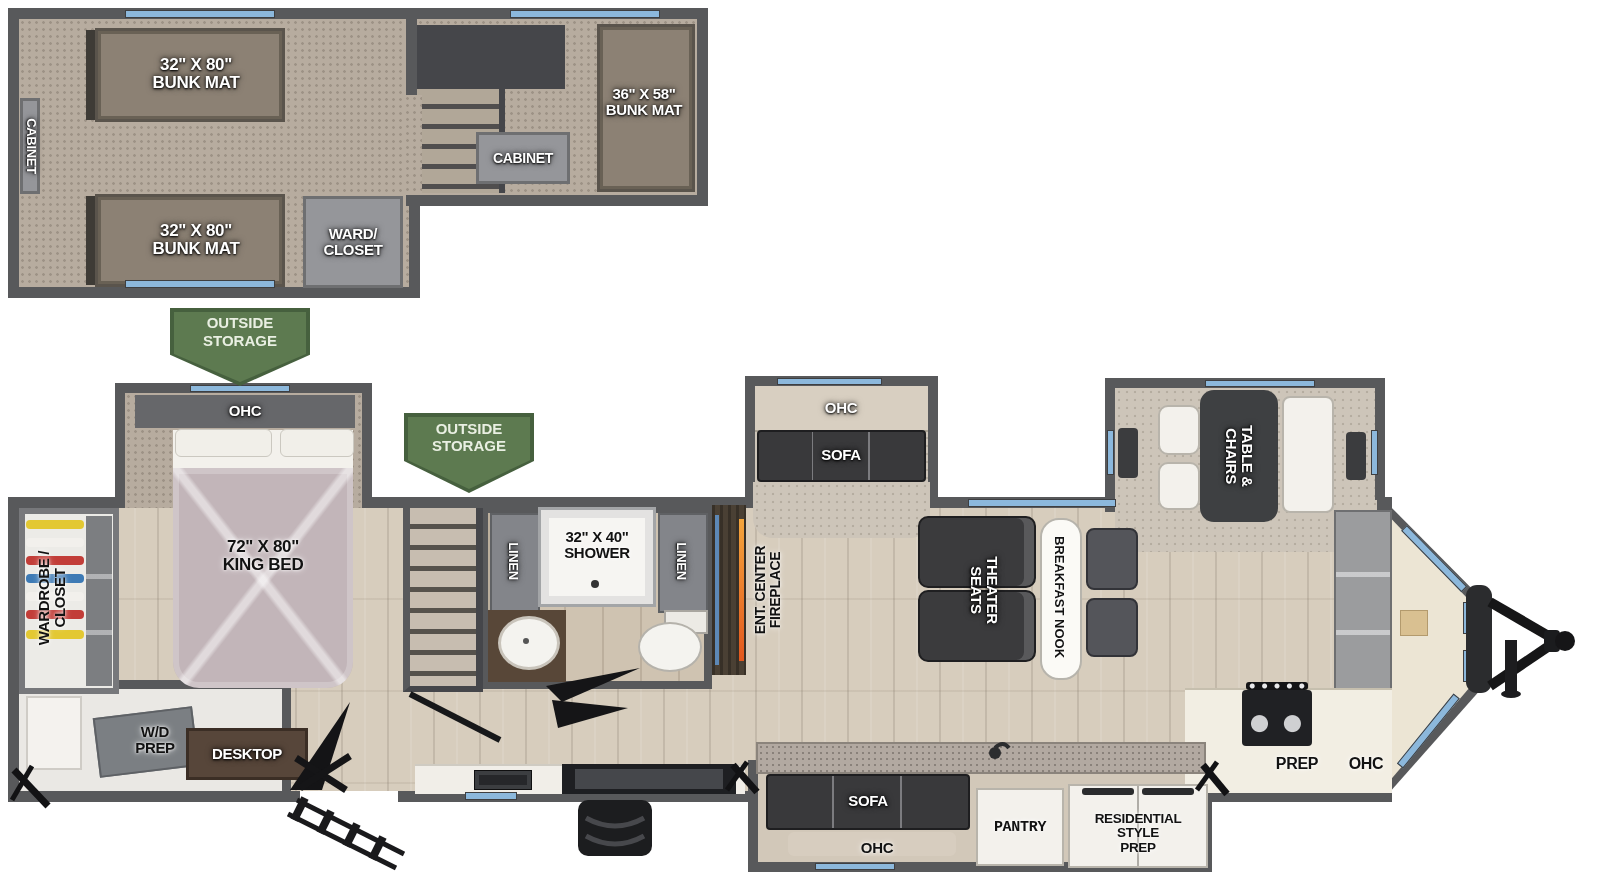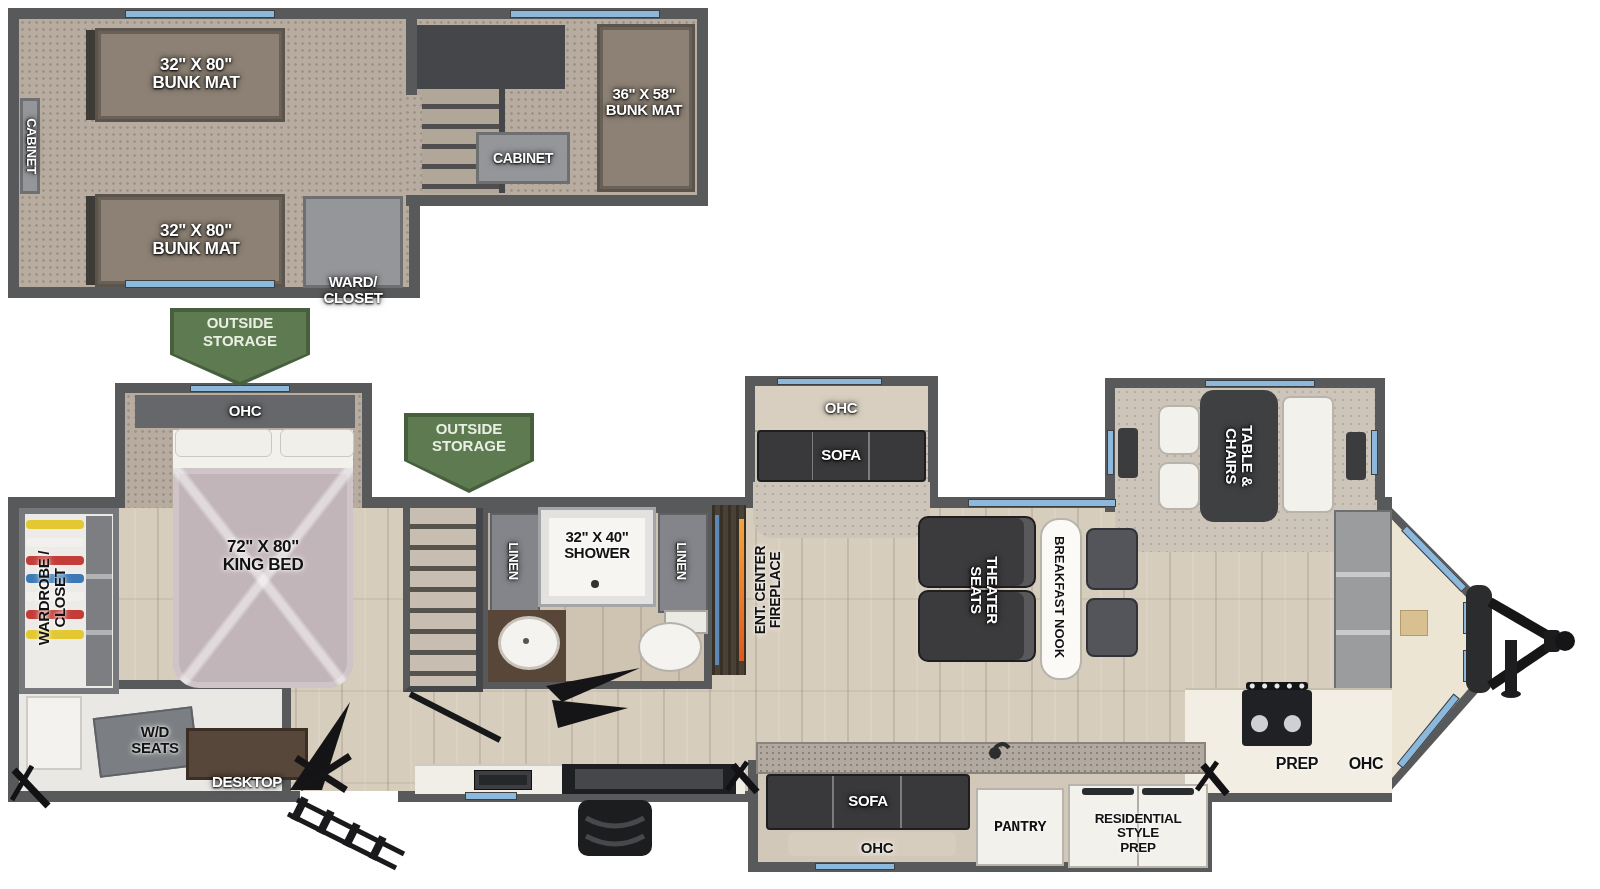--- a/index.html
+++ b/index.html
@@ -61,21 +61,21 @@
   <div class="mat" style="left:95px;top:28px;width:190px;height:94px;"></div>
   <div class="lbl lw" style="left:196px;top:74px;font-size:17px;">32" X 80"
 BUNK MAT</div>
 
   <div class="abs" style="left:86px;top:196px;width:10px;height:89px;background:#3e3b36;"></div>
   <div class="mat" style="left:95px;top:194px;width:190px;height:93px;"></div>
   <div class="lbl lw" style="left:196px;top:240px;font-size:17px;">32" X 80"
 BUNK MAT</div>
 
   <div class="graycab" style="left:303px;top:196px;width:100px;height:92px;"></div>
-  <div class="lbl lw" style="left:353px;top:242px;margin-top:48px;">WARD/
+  <div class="lbl lw" style="left:353px;top:242px;">WARD/
 CLOSET</div>
 
   <div class="abs" style="left:417px;top:25px;width:148px;height:64px;background:#45464a;"></div>
   <div class="abs" style="left:417px;top:89px;width:88px;height:104px;border-right:6px solid #45464a;box-sizing:border-box;
        background:repeating-linear-gradient(180deg,#b1a798 0 15px,#504e4e 15px 20px);"></div>
 
   <div class="graycab" style="left:476px;top:132px;width:94px;height:52px;"></div>
   <div class="lbl lw" style="left:523px;top:158px;font-size:14px;">CABINET</div>
 
   <div class="mat" style="left:597px;top:24px;width:98px;height:168px;"></div>
@@ -148,25 +148,25 @@
   <div class="abs" style="left:26px;top:574px;width:58px;height:9px;background:#3d7ab5;border-radius:4px;z-index:8;"></div>
   <div class="abs" style="left:26px;top:592px;width:58px;height:9px;background:#f2f0ec;border-radius:4px;z-index:8;"></div>
   <div class="abs" style="left:26px;top:610px;width:58px;height:9px;background:#c23d38;border-radius:4px;z-index:8;"></div>
   <div class="abs" style="left:26px;top:630px;width:58px;height:9px;background:#e3c832;border-radius:4px;z-index:8;"></div>
   <div class="lbl lb v270" style="left:52px;top:598px;">WARDROBE /
 CLOSET</div>
 
   <div class="abs" style="left:19px;top:680px;width:272px;height:111px;background:#eae8e4;border-top:9px solid #58595b;border-right:9px solid #58595b;box-sizing:border-box;z-index:5;"></div>
   <div class="abs" style="left:26px;top:696px;width:52px;height:70px;background:#f4f2ee;border:2px solid #cfccc6;z-index:6;"></div>
   <div class="lbl lb" style="left:155px;top:740px;">W/D
-SEATS</div>
+PREP</div>
 
   <div class="abs" style="left:96px;top:712px;width:96px;height:56px;background:#7b7f83;border:2px solid #5e6165;transform:rotate(-7deg);z-index:6;"></div>
   <div class="abs" style="left:186px;top:728px;width:122px;height:52px;background:#57463a;border:3px solid #3b2e25;box-sizing:border-box;z-index:7;"></div>
-  <div class="lbl lw" style="left:247px;top:754px;margin-top:28px;">DESKTOP</div>
+  <div class="lbl lw" style="left:247px;top:754px;">DESKTOP</div>
 
   <div class="abs" style="left:403px;top:508px;width:80px;height:184px;box-sizing:border-box;
        border-left:7px solid #58595b;border-right:7px solid #45464a;border-bottom:6px solid #45464a;
        background:repeating-linear-gradient(180deg,#c7bdb0 0 16px,#56524c 16px 21px);z-index:6;"></div>
 
   <div class="abs" style="left:480px;top:505px;width:232px;height:184px;border:8px solid #58595b;box-sizing:border-box;
        background-color:#cfc3b1;background-image:linear-gradient(90deg,rgba(110,95,75,.2) 0 2px,transparent 2px);background-size:38px 100%;z-index:5;"></div>
   <div class="abs" style="left:490px;top:513px;width:46px;height:96px;background:#83858a;border:2px solid #5f6164;z-index:6;"></div>
   <div class="lbl lw v90" style="left:513px;top:561px;font-size:13px;">LINEN</div>
   <div class="abs" style="left:538px;top:507px;width:118px;height:100px;background:#f6f5f2;border:3px solid #a3a5a7;box-sizing:border-box;

